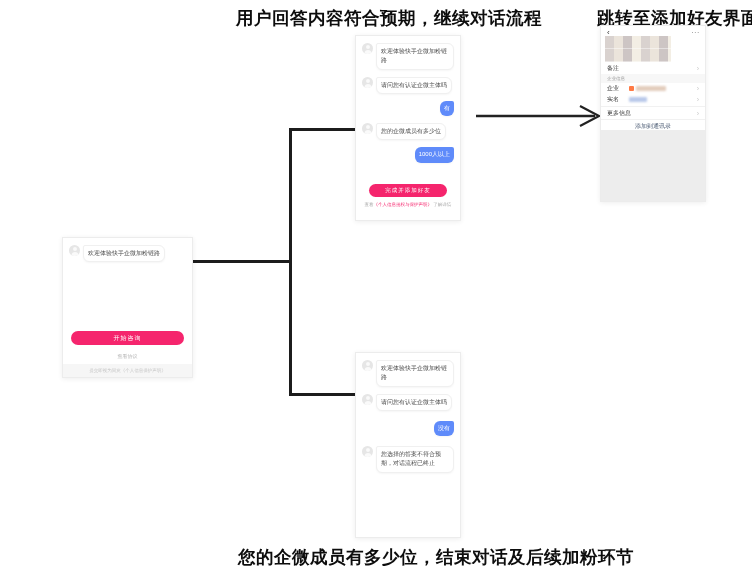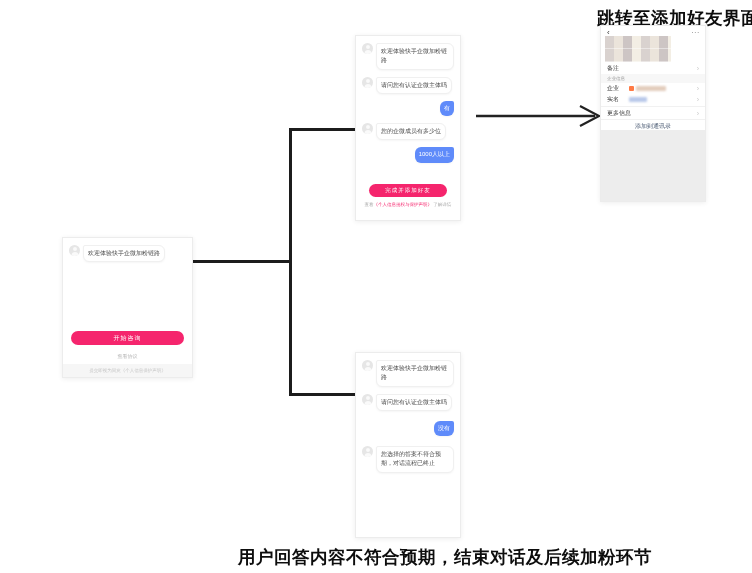--- a/index.html
+++ b/index.html
@@ -43,22 +43,23 @@
   .add-link{position:absolute;left:0;right:0;text-align:center;font-size:6px;color:#4d5d75;cursor:pointer;}
   .gray-bottom{position:absolute;left:0;right:0;bottom:0;background:#ededed;}
 
   .arrow-svg{position:absolute;overflow:visible;}
 </style>
 </head>
 <body>
 
 <div class="canvas">
 
+  <div class="heading" style="left:236px;top:6px;">用户回答内容符合预期，继续对话流程</div>
   <div class="heading" style="left:597px;top:6px;">跳转至添加好友界面</div>
-  <div class="heading" style="left:238px;top:545px;">用户回答内容不符合预期，结束对话及后续加粉环节</div>
+  <div class="heading" style="left:238px;top:545px;">您的企微成员有多少位，结束对话及后续加粉环节</div>
 
   <div class="line" style="left:193px;top:260px;width:99px;height:3px;"></div>
   <div class="line" style="left:289px;top:128px;width:3px;height:268px;"></div>
   <div class="line" style="left:289px;top:128px;width:68px;height:3px;"></div>
   <div class="line" style="left:289px;top:393px;width:68px;height:3px;"></div>
   <svg class="arrow-svg" style="left:473px;top:101px;" width="135" height="30" viewBox="0 0 135 30">
     <line x1="3" y1="15" x2="122" y2="15" stroke="#222" stroke-width="2.4"></line>
     <polyline points="107,5 126,15 107,25" fill="none" stroke="#222" stroke-width="2.2"></polyline>
   </svg>
 

